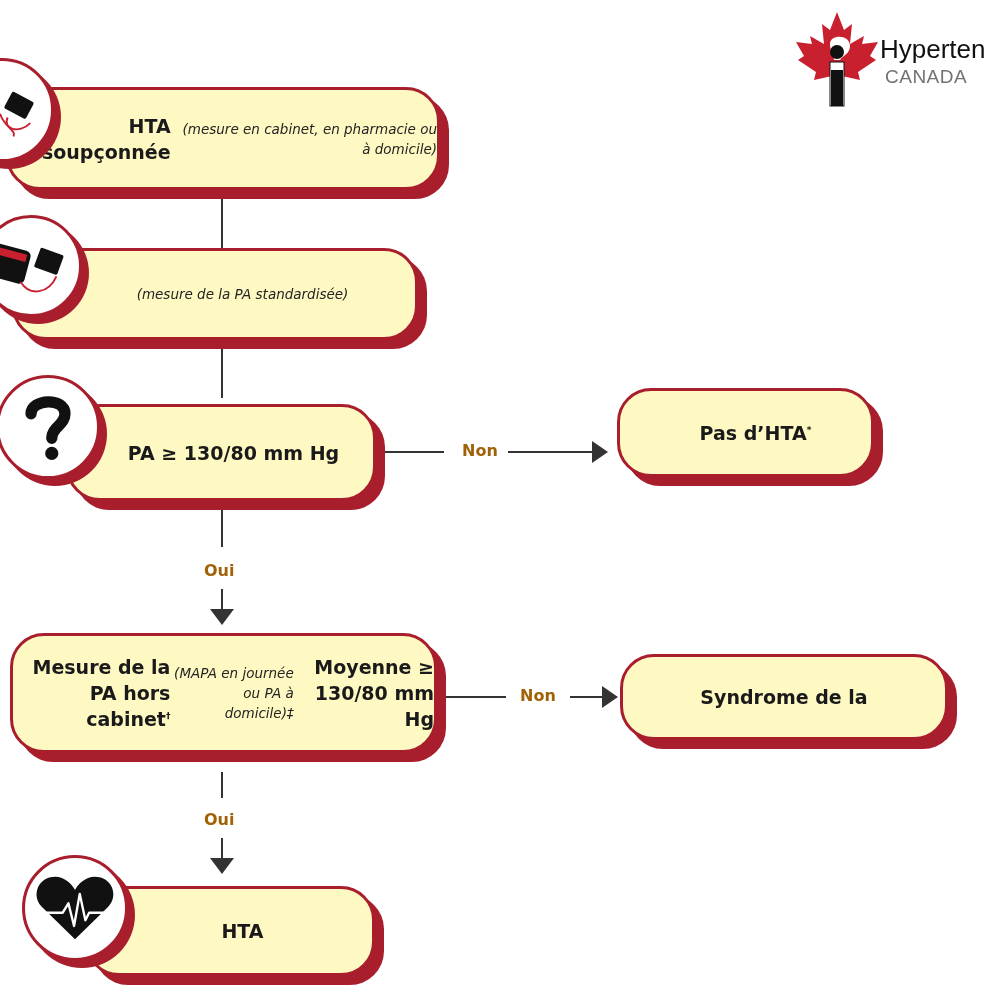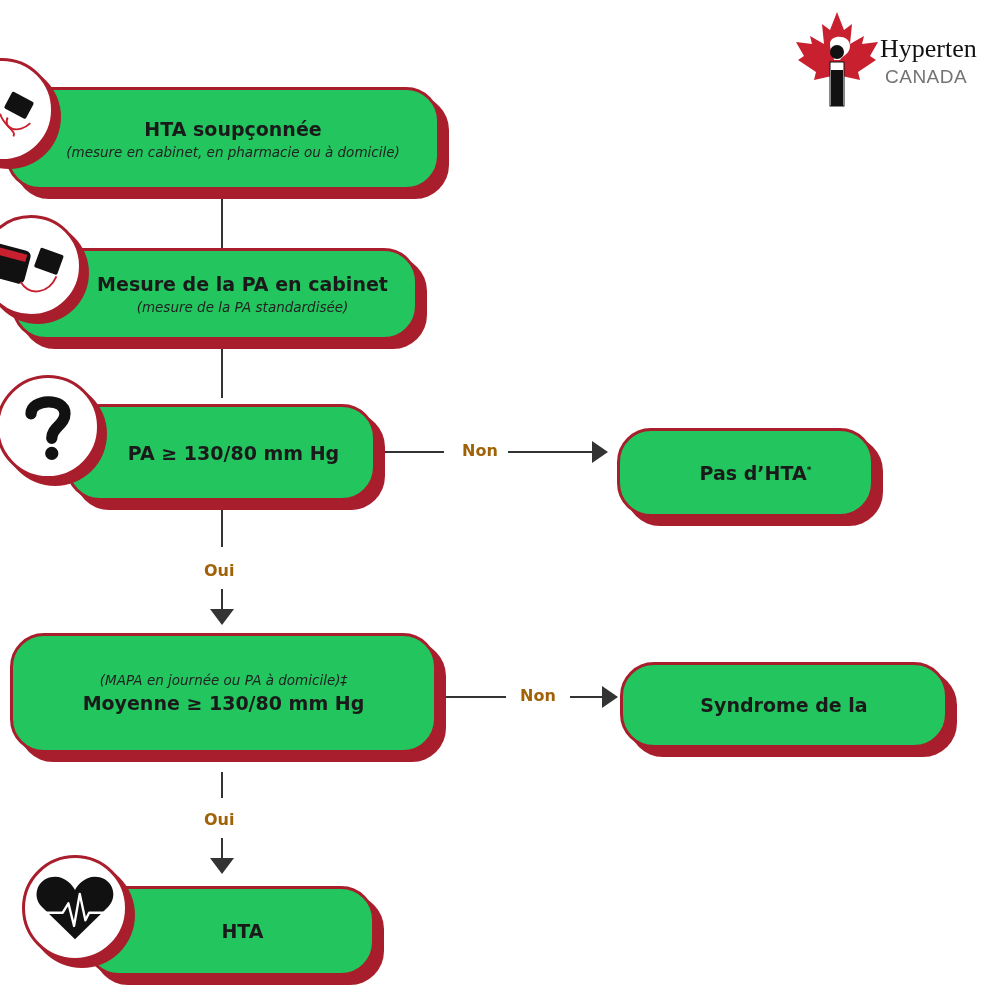--- a/index.html
+++ b/index.html
@@ -3,24 +3,24 @@
 <meta charset="utf-8">
 <style>
   html, body { margin: 0; padding: 0; }
   body {
     width: 1000px; height: 1000px; position: relative; overflow: hidden;
     background: #ffffff;
     font-family: "DejaVu Sans", sans-serif;
     color: #1a1a1a;
   }
   .box {
-    position: absolute; background: #22c55e;
+    position: absolute; background: #fef9c3;
     border: 3px solid #a91e2c; border-radius: 34px;
     box-shadow: 9px 9px 0 0 #a91e2c;
-    display: flex; flex-direction: column; align-items: center; justify-content: center;
+    display: flex; flex-direction: row; align-items: center; justify-content: center;
     text-align: right; box-sizing: border-box;
   }
   .title { font-weight: bold; font-size: 19px; line-height: 26px; }
   .sub { font-style: italic; font-size: 13.5px; line-height: 20px; color: #222; }
   sup { font-size: 9px; vertical-align: super; line-height: 0; }
   .vline { position: absolute; width: 2px; background: #333; }
   .hline { position: absolute; height: 2px; background: #333; }
   .arrow-down {
     position: absolute; width: 0; height: 0;
     border-left: 12px solid transparent; border-right: 12px solid transparent;
@@ -32,21 +32,21 @@
     border-left: 16px solid #333;
   }
   .lbl { position: absolute; font-weight: bold; font-size: 16px; color: #a16207; }
   .circle {
     position: absolute; border-radius: 50%; background: #fff;
     border: 3px solid #a91e2c; box-shadow: 7px 7px 0 0 #a91e2c;
     box-sizing: border-box; display: flex; align-items: center; justify-content: center;
     overflow: hidden;
   }
   .logo { position: absolute; left: 792px; top: 10px; width: 210px; height: 100px; }
-  .logo-text1 { position: absolute; left: 88px; top: 24px; font-family: Liberation Serif, serif; font-size: 26px; color: #111; white-space: nowrap; }
+  .logo-text1 { position: absolute; left: 88px; top: 24px; font-family: Liberation Sans, sans-serif; font-size: 26px; color: #111; white-space: nowrap; }
   .logo-text2 { position: absolute; left: 93px; top: 56px; font-family: "Liberation Sans", sans-serif; font-size: 19px; color: #737373; letter-spacing: 0.5px; }
 </style>
 </head>
 <body>
 
 <div class="logo">
   <svg width="90" height="100" viewBox="0 0 90 100" style="position:absolute;left:0;top:0;">
     <path d="M45 2 L52 20 L60 14 L58 34 L72 26 L70 34 L86 32 L78 46 L84 50 L66 62 L68 70 L50 66 L50 96 L40 96 L40 66 L22 70 L24 62 L6 50 L12 46 L4 32 L20 34 L18 26 L32 34 L30 14 L38 20 Z" fill="#c8202f"></path>
     <path d="M38 34 C38 24 58 24 58 36 C58 44 50 46 48 50 L42 50 C42 46 38 42 38 34 Z" fill="#ffffff"></path>
     <circle cx="45" cy="42" r="7" fill="#111"></circle>
@@ -86,21 +86,20 @@
 </div>
 <div class="circle" style="left:-50px;top:58px;width:104px;height:104px;">
   <svg width="104" height="104" viewBox="0 0 104 104">
     <rect x="56" y="36" width="28" height="22" rx="3" transform="rotate(28 70 47)" fill="#111" stroke="#fff" stroke-width="2"></rect>
     <path d="M58 60 C52 72 70 78 82 66" fill="none" stroke="#c8202f" stroke-width="2"></path>
     <path d="M50 56 C54 70 68 74 64 80" fill="none" stroke="#c8202f" stroke-width="2"></path>
   </svg>
 </div>
 
 <div class="box" style="left:12px;top:248px;width:406px;height:92px;padding-left:55px;">
-  <div class="title">Mesure de la PA en cabinet</div>
   <div class="sub">(mesure de la PA standardisée)</div>
 </div>
 <div class="circle" style="left:-20px;top:215px;width:102px;height:102px;">
   <svg width="102" height="102" viewBox="0 0 102 102">
     <rect x="4" y="30" width="44" height="36" rx="6" transform="rotate(15 26 48)" fill="#111"></rect>
     <rect x="8" y="34" width="36" height="8" transform="rotate(15 26 48)" fill="#c8202f"></rect>
     <rect x="56" y="34" width="28" height="24" rx="3" transform="rotate(20 70 46)" fill="#111" stroke="#fff" stroke-width="2"></rect>
     <path d="M40 68 C50 84 70 80 78 62" fill="none" stroke="#c8202f" stroke-width="2"></path>
   </svg>
 </div>
@@ -108,30 +107,31 @@
 <div class="box" style="left:66px;top:388px;width:310px;height:97px;padding-left:25px;margin-top:16px;">
   <div class="title">PA ≥ 130/80 mm Hg</div>
 </div>
 <div class="circle" style="left:-4px;top:375px;width:104px;height:104px;">
   <svg width="104" height="104" viewBox="0 0 104 104">
     <path d="M34 38 C34 22 70 20 70 38 C70 50 56 52 56 64" fill="none" stroke="#111" stroke-width="12" stroke-linecap="round"></path>
     <circle cx="56" cy="80" r="7" fill="#111"></circle>
   </svg>
 </div>
 
-<div class="box" style="left:617px;top:428px;width:257px;height:89px;padding-left:20px;">
+<div class="box" style="left:617px;top:388px;width:257px;height:89px;padding-left:20px;">
   <div class="title"><span>Pas d’HTA</span><sup>*</sup></div>
 </div>
 
 <div class="box" style="left:10px;top:633px;width:427px;height:120px;">
+  <div class="title"><span>Mesure de la PA hors cabinet</span><sup>†</sup></div>
   <div class="sub">(MAPA en journée ou PA à domicile)‡</div>
   <div class="title">Moyenne ≥ 130/80 mm Hg</div>
 </div>
 
-<div class="box" style="left:620px;top:654px;width:328px;height:86px;margin-top:8px;">
+<div class="box" style="left:620px;top:654px;width:328px;height:86px;">
   <div class="title">Syndrome de la</div>
 </div>
 
 <div class="box" style="left:85px;top:886px;width:290px;height:90px;padding-left:25px;">
   <div class="title">HTA</div>
 </div>
 <div class="circle" style="left:22px;top:855px;width:106px;height:106px;">
   <svg width="106" height="106" viewBox="0 0 106 106">
     <path d="M53 86 L18 52 C6 40 14 20 32 20 C42 20 50 28 53 34 C56 28 64 20 74 20 C92 20 100 40 88 52 Z" fill="#111"></path>
     <polyline points="16,58 40,58 46,48 52,72 58,38 64,66 68,58 92,58" fill="none" stroke="#fff" stroke-width="2.5" stroke-linejoin="round"></polyline>

